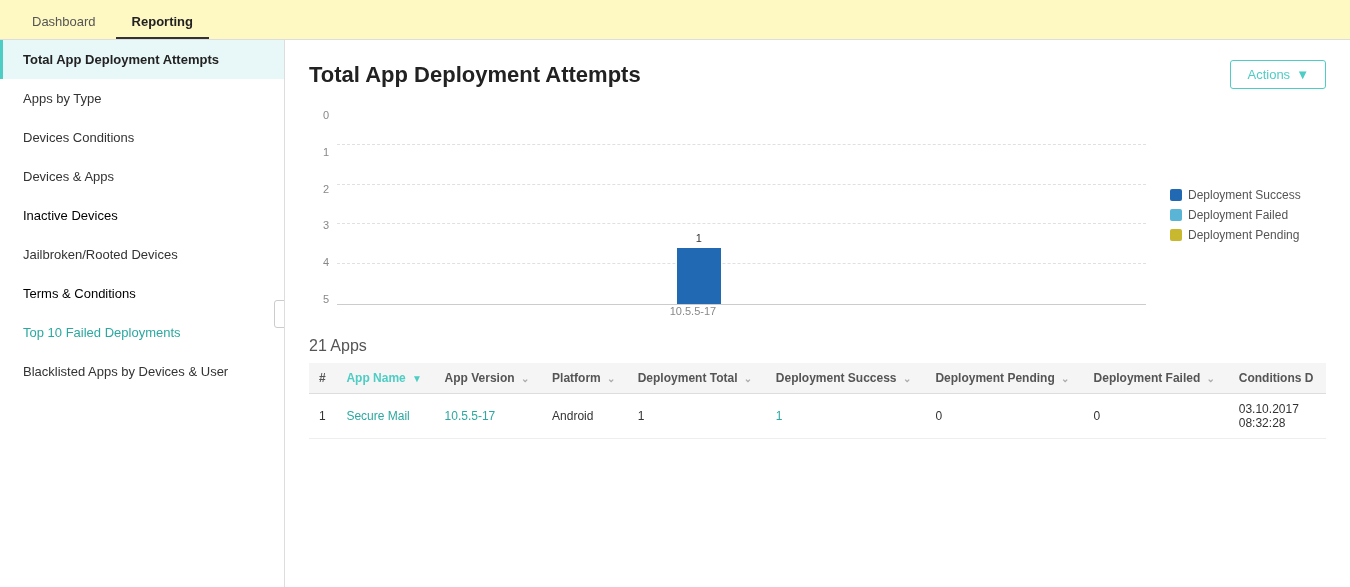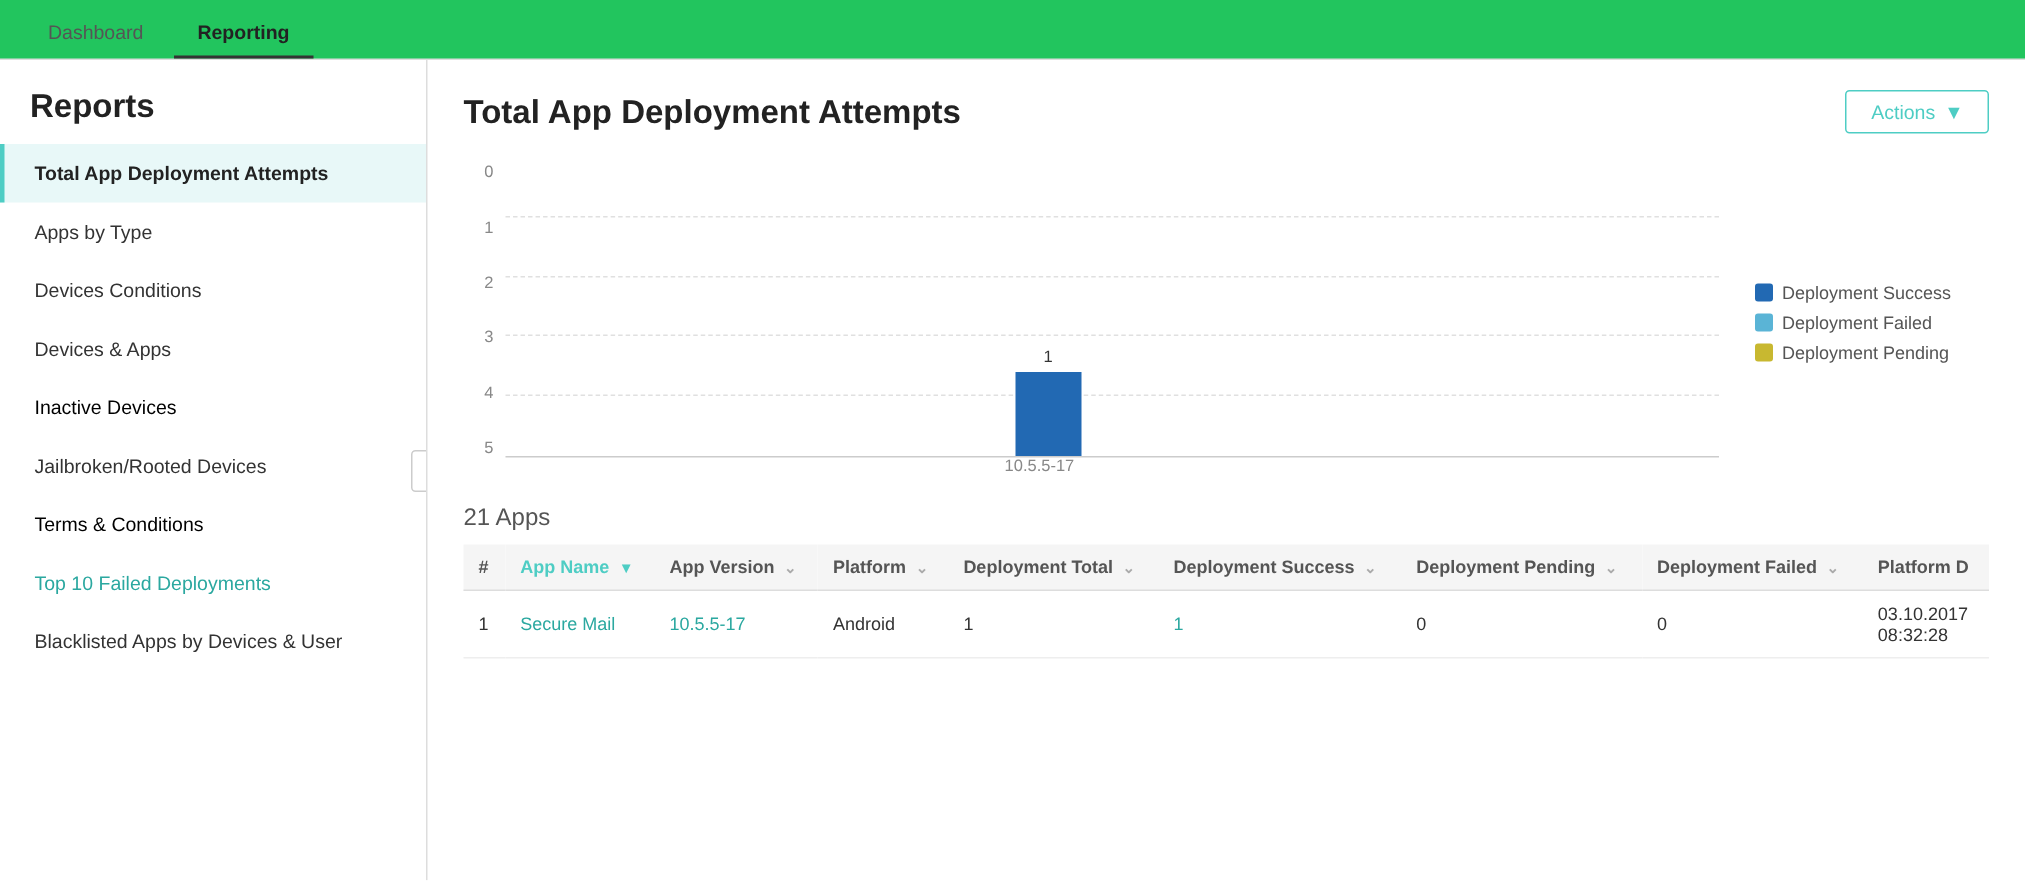--- a/index.html
+++ b/index.html
@@ -2,21 +2,21 @@
 <html><head>
   <meta charset="utf-8">
   <style>
     * { box-sizing: border-box; margin: 0; padding: 0; }
     body { font-family: -apple-system, BlinkMacSystemFont, 'Segoe UI', Arial, sans-serif; font-size: 13px; background: #fff; color: #333; }
 
     
     .top-nav {
       display: flex;
       border-bottom: 1px solid #ddd;
-      background: #22c55e;
+      background: #fef9c3;
       padding: 0 16px;
       height: 40px;
       align-items: flex-end;
     }
     .nav-tab {
       padding: 8px 16px;
       cursor: pointer;
       color: #555;
       font-size: 13px;
       border-bottom: 2px solid transparent;
@@ -284,21 +284,20 @@
 <body>
 
 <div class="top-nav">
   <div class="nav-tab">Dashboard</div>
   <div class="nav-tab active">Reporting</div>
 </div>
 
 <div class="layout">
 
   <div class="sidebar">
-    <div class="sidebar-header">Reports</div>
 
     <div class="sidebar-item active">Total App Deployment Attempts</div>
     <div class="sidebar-item">Apps by Type</div>
     <div class="sidebar-item">Devices Conditions</div>
     <div class="sidebar-item">Devices &amp; Apps</div>
     <div class="sidebar-item orange">Inactive Devices</div>
     <div class="sidebar-item">Jailbroken/Rooted Devices</div>
     <div class="sidebar-item orange">Terms &amp; Conditions</div>
     <div class="sidebar-item teal">Top 10 Failed Deployments</div>
     <div class="sidebar-item">Blacklisted Apps by Devices &amp; User</div>
@@ -393,21 +392,21 @@
           </th>
           <th class="sortable">
             <span>Deployment Pending</span>
             <span class="sort-icon-gray">⌄</span>
           </th>
           <th class="sortable">
             <span>Deployment Failed</span>
             <span class="sort-icon-gray">⌄</span>
           </th>
           <th>
-            <span>Platform D</span>
+            <span>Conditions D</span>
           </th>
         </tr>
       </thead>
       <tbody>
         <tr class="table-row">
           <td>1</td>
           <td class="link-cell">Secure Mail</td>
           <td class="link-cell">10.5.5-17</td>
           <td>Android</td>
           <td>1</td>

